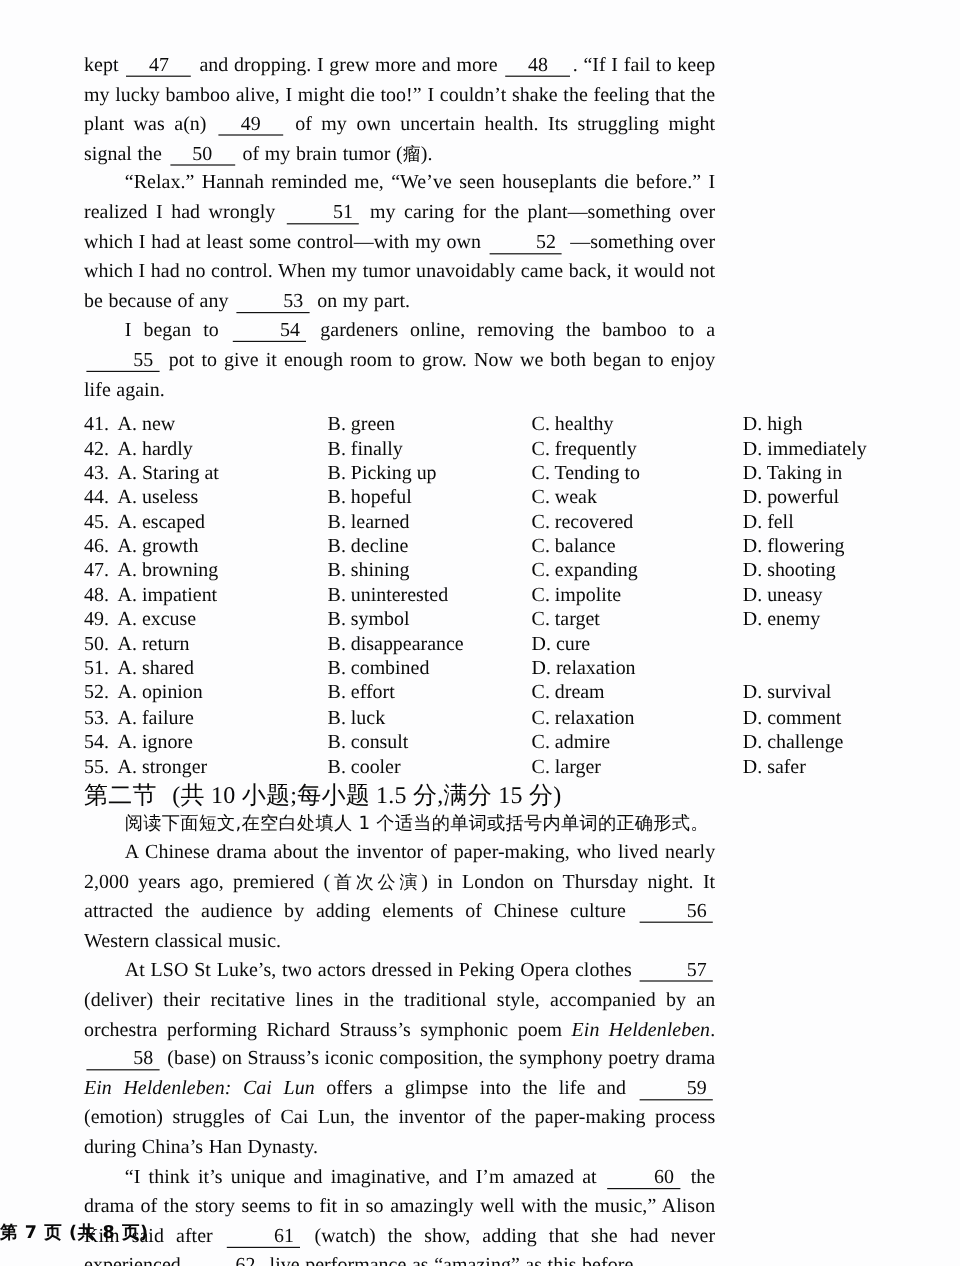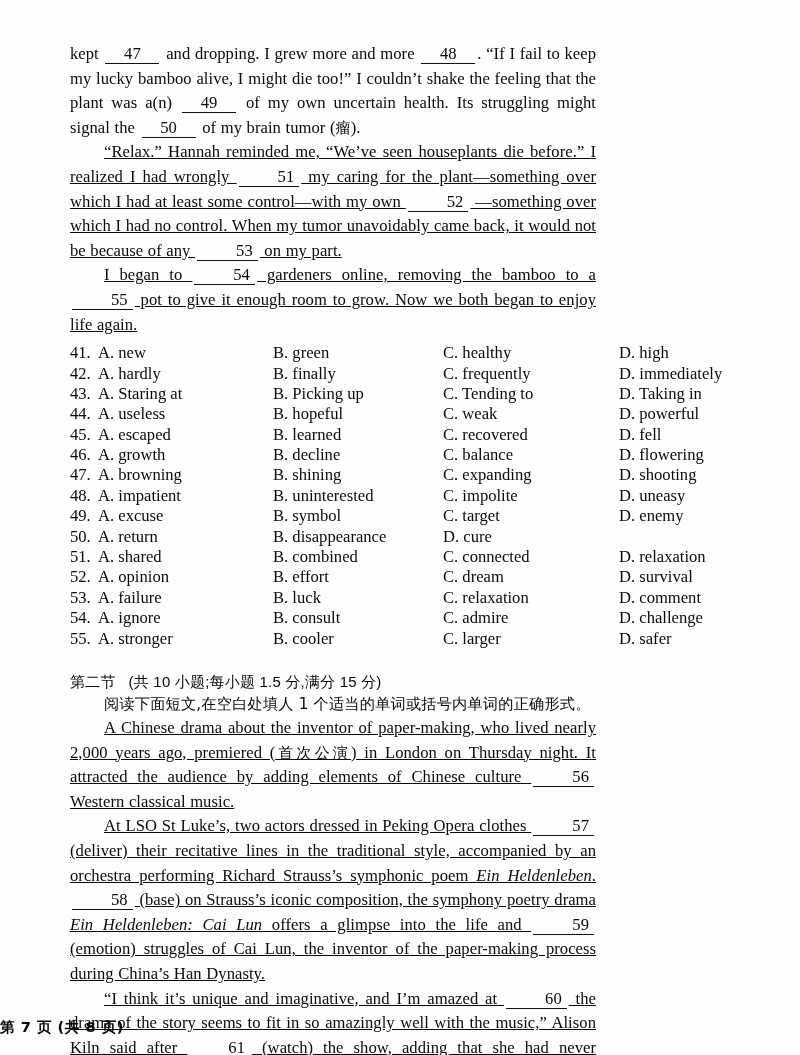--- a/index.html
+++ b/index.html
@@ -26,21 +26,21 @@
   
   .para {
     font-size: 16.6px;
     line-height: 24.6px;
     text-align: justify;
     text-justify: inter-word;
     margin: 0;
     letter-spacing: 0.05px;
     word-spacing: 0.4px;
   }
-  .para.indent { text-indent: 34px; text-decoration: underline; }
+  .para.indent { text-indent: 34px; }
   .blank {
     display: inline-block;
     border-bottom: 1.4px solid #111;
     text-align: center;
     min-width: 44px;
     padding: 0 5px 0 5px;
     line-height: 19px;
     margin: 0 2px;
     font-size: 16.6px;
   }
@@ -59,24 +59,24 @@
     height: 20.4px;
   }
   .opt-num  { width: 28px; flex: 0 0 28px; }
   .opt-a    { width: 175px; flex: 0 0 175px; }
   .opt-b    { width: 170px; flex: 0 0 170px; }
   .opt-c    { width: 176px; flex: 0 0 176px; }
   .opt-d    { flex: 0 0 auto; }
 
   
   .sec-head {
-    font-family: Liberation Sans, sans-serif;
-    font-size: 15px;
+    font-family: Liberation Serif, serif;
+    font-size: 20px;
     line-height: 23px;
-    margin-top: 21px;
+    margin-top: 3px;
     letter-spacing: 0.2px;
   }
   .sec-head .gap { display: inline-block; width: 13px; }
   .sec-sub {
     font-family: "DejaVu Sans", "Liberation Sans", sans-serif;
     font-size: 15.2px;
     line-height: 23px;
     text-indent: 34px;
     letter-spacing: 0.2px;
   }
@@ -172,21 +172,20 @@
       <div class="opt-row">
         <span class="opt-num">50.</span>
         <span class="opt-a">A. return</span>
         <span class="opt-b">B. disappearance</span>
         <span class="opt-d">D. cure</span>
       </div>
       <div class="opt-row">
         <span class="opt-num">51.</span>
         <span class="opt-a">A. shared</span>
         <span class="opt-b">B. combined</span>
-        <span class="opt-c">C. connected</span>
         <span class="opt-d">D. relaxation</span>
       </div>
       <div class="opt-row">
         <span class="opt-num">52.</span>
         <span class="opt-a">A. opinion</span>
         <span class="opt-b">B. effort</span>
         <span class="opt-c">C. dream</span>
         <span class="opt-d">D. survival</span>
       </div>
       <div class="opt-row">

